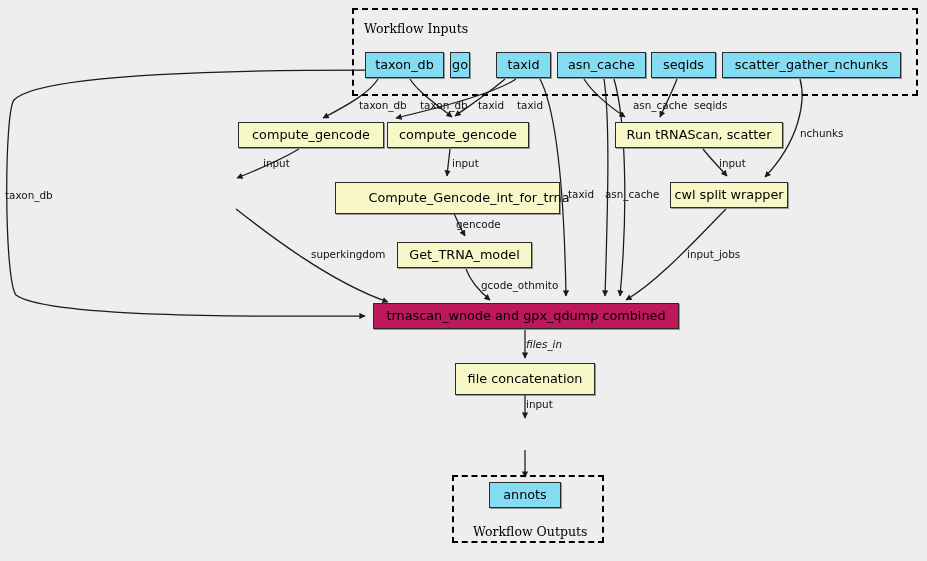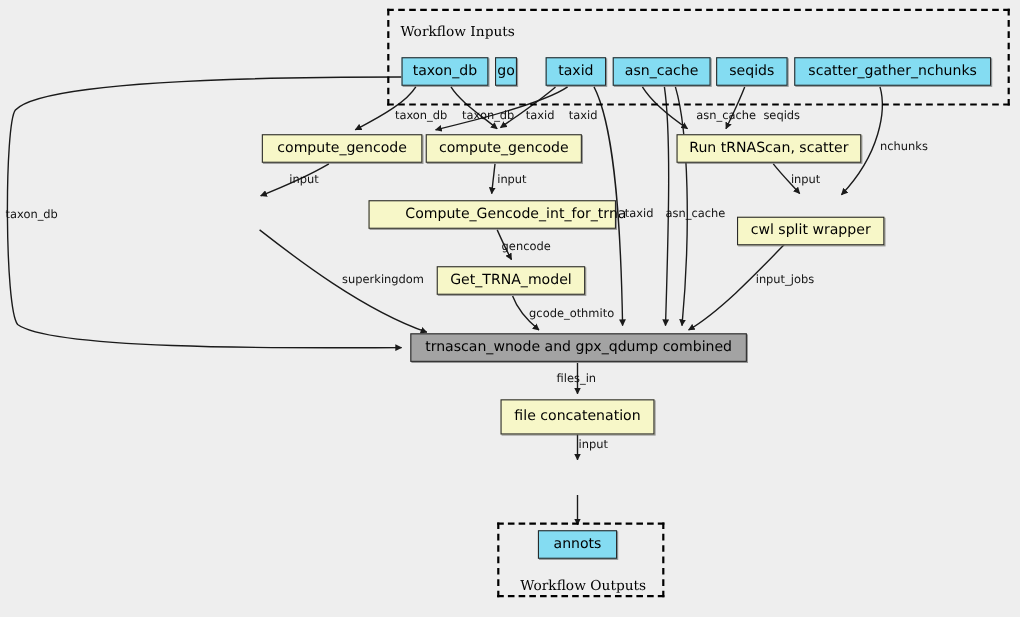--- a/index.html
+++ b/index.html
@@ -47,21 +47,21 @@
     line-height: 1;
     box-shadow: 1px 1px 0 rgba(80,80,80,0.55);
   }
   .node.io {
     background: #84DCF2;
   }
   .node.step {
     background: #F7F7C8;
   }
   .node.highlight {
-    background: #a3a3a3;
+    background: #be185d;
   }
   .elabel {
     position: absolute;
     font-size: 10.4px;
     color: #111;
     white-space: nowrap;
     line-height: 1;
   }
 </style>
 </head>
@@ -131,22 +131,22 @@
   <div class="node io" style="left:450px; top:52px; width:20px; height:26px;">go</div>
   <div class="node io" style="left:496px; top:52px; width:55px; height:26px;">taxid</div>
   <div class="node io" style="left:557px; top:52px; width:89px; height:26px;">asn_cache</div>
   <div class="node io" style="left:651px; top:52px; width:65px; height:26px;">seqids</div>
   <div class="node io" style="left:722px; top:52px; width:179px; height:26px;">scatter_gather_nchunks</div>
 
   <div class="node step" style="left:238px; top:122px; width:146px; height:26px;">compute_gencode</div>
   <div class="node step" style="left:387px; top:122px; width:142px; height:26px;">compute_gencode</div>
   <div class="node step" style="left:615px; top:122px; width:168px; height:26px;">Run tRNAScan, scatter</div>
 
-  <div class="node step" style="left:335px; top:182px; width:225px; height:26px;padding-left:43px;">Compute_Gencode_int_for_trna</div>
-  <div class="node step" style="left:670px; top:197px; width:134px; height:26px;">cwl split wrapper</div>
+  <div class="node step" style="left:335px; top:182px; width:225px; height:32px;padding-left:43px;">Compute_Gencode_int_for_trna</div>
+  <div class="node step" style="left:670px; top:182px; width:118px; height:26px;">cwl split wrapper</div>
 
   <div class="node step" style="left:397px; top:242px; width:135px; height:26px;">Get_TRNA_model</div>
 
   <div class="node highlight" style="left:373px; top:303px; width:306px; height:26px;">trnascan_wnode and gpx_qdump combined</div>
 
   <div class="node step" style="left:455px; top:363px; width:140px; height:32px;">file concatenation</div>
   <div class="node io" style="left:489px; top:482px; width:72px; height:26px;">annots</div>
 
   <div class="elabel" style="left:5px; top:190px;">taxon_db</div>
   <div class="elabel" style="left:359px; top:100px;">taxon_db</div>
@@ -158,16 +158,16 @@
   <div class="elabel" style="left:263px; top:158px;">input</div>
   <div class="elabel" style="left:452px; top:158px;">input</div>
   <div class="elabel" style="left:719px; top:158px;">input</div>
   <div class="elabel" style="left:800px; top:128px;">nchunks</div>
   <div class="elabel" style="left:568px; top:189px;">taxid</div>
   <div class="elabel" style="left:605px; top:189px;">asn_cache</div>
   <div class="elabel" style="left:456px; top:219px;">gencode</div>
   <div class="elabel" style="left:311px; top:249px;">superkingdom</div>
   <div class="elabel" style="left:481px; top:280px;">gcode_othmito</div>
   <div class="elabel" style="left:687px; top:249px;">input_jobs</div>
-  <div class="elabel" style="left:506px; top:339px;">files_in</div>
+  <div class="elabel" style="left:526px; top:339px;font-style:italic;">files_in</div>
   <div class="elabel" style="left:526px; top:399px;">input</div>
 
 </div>
 
 </body></html>

